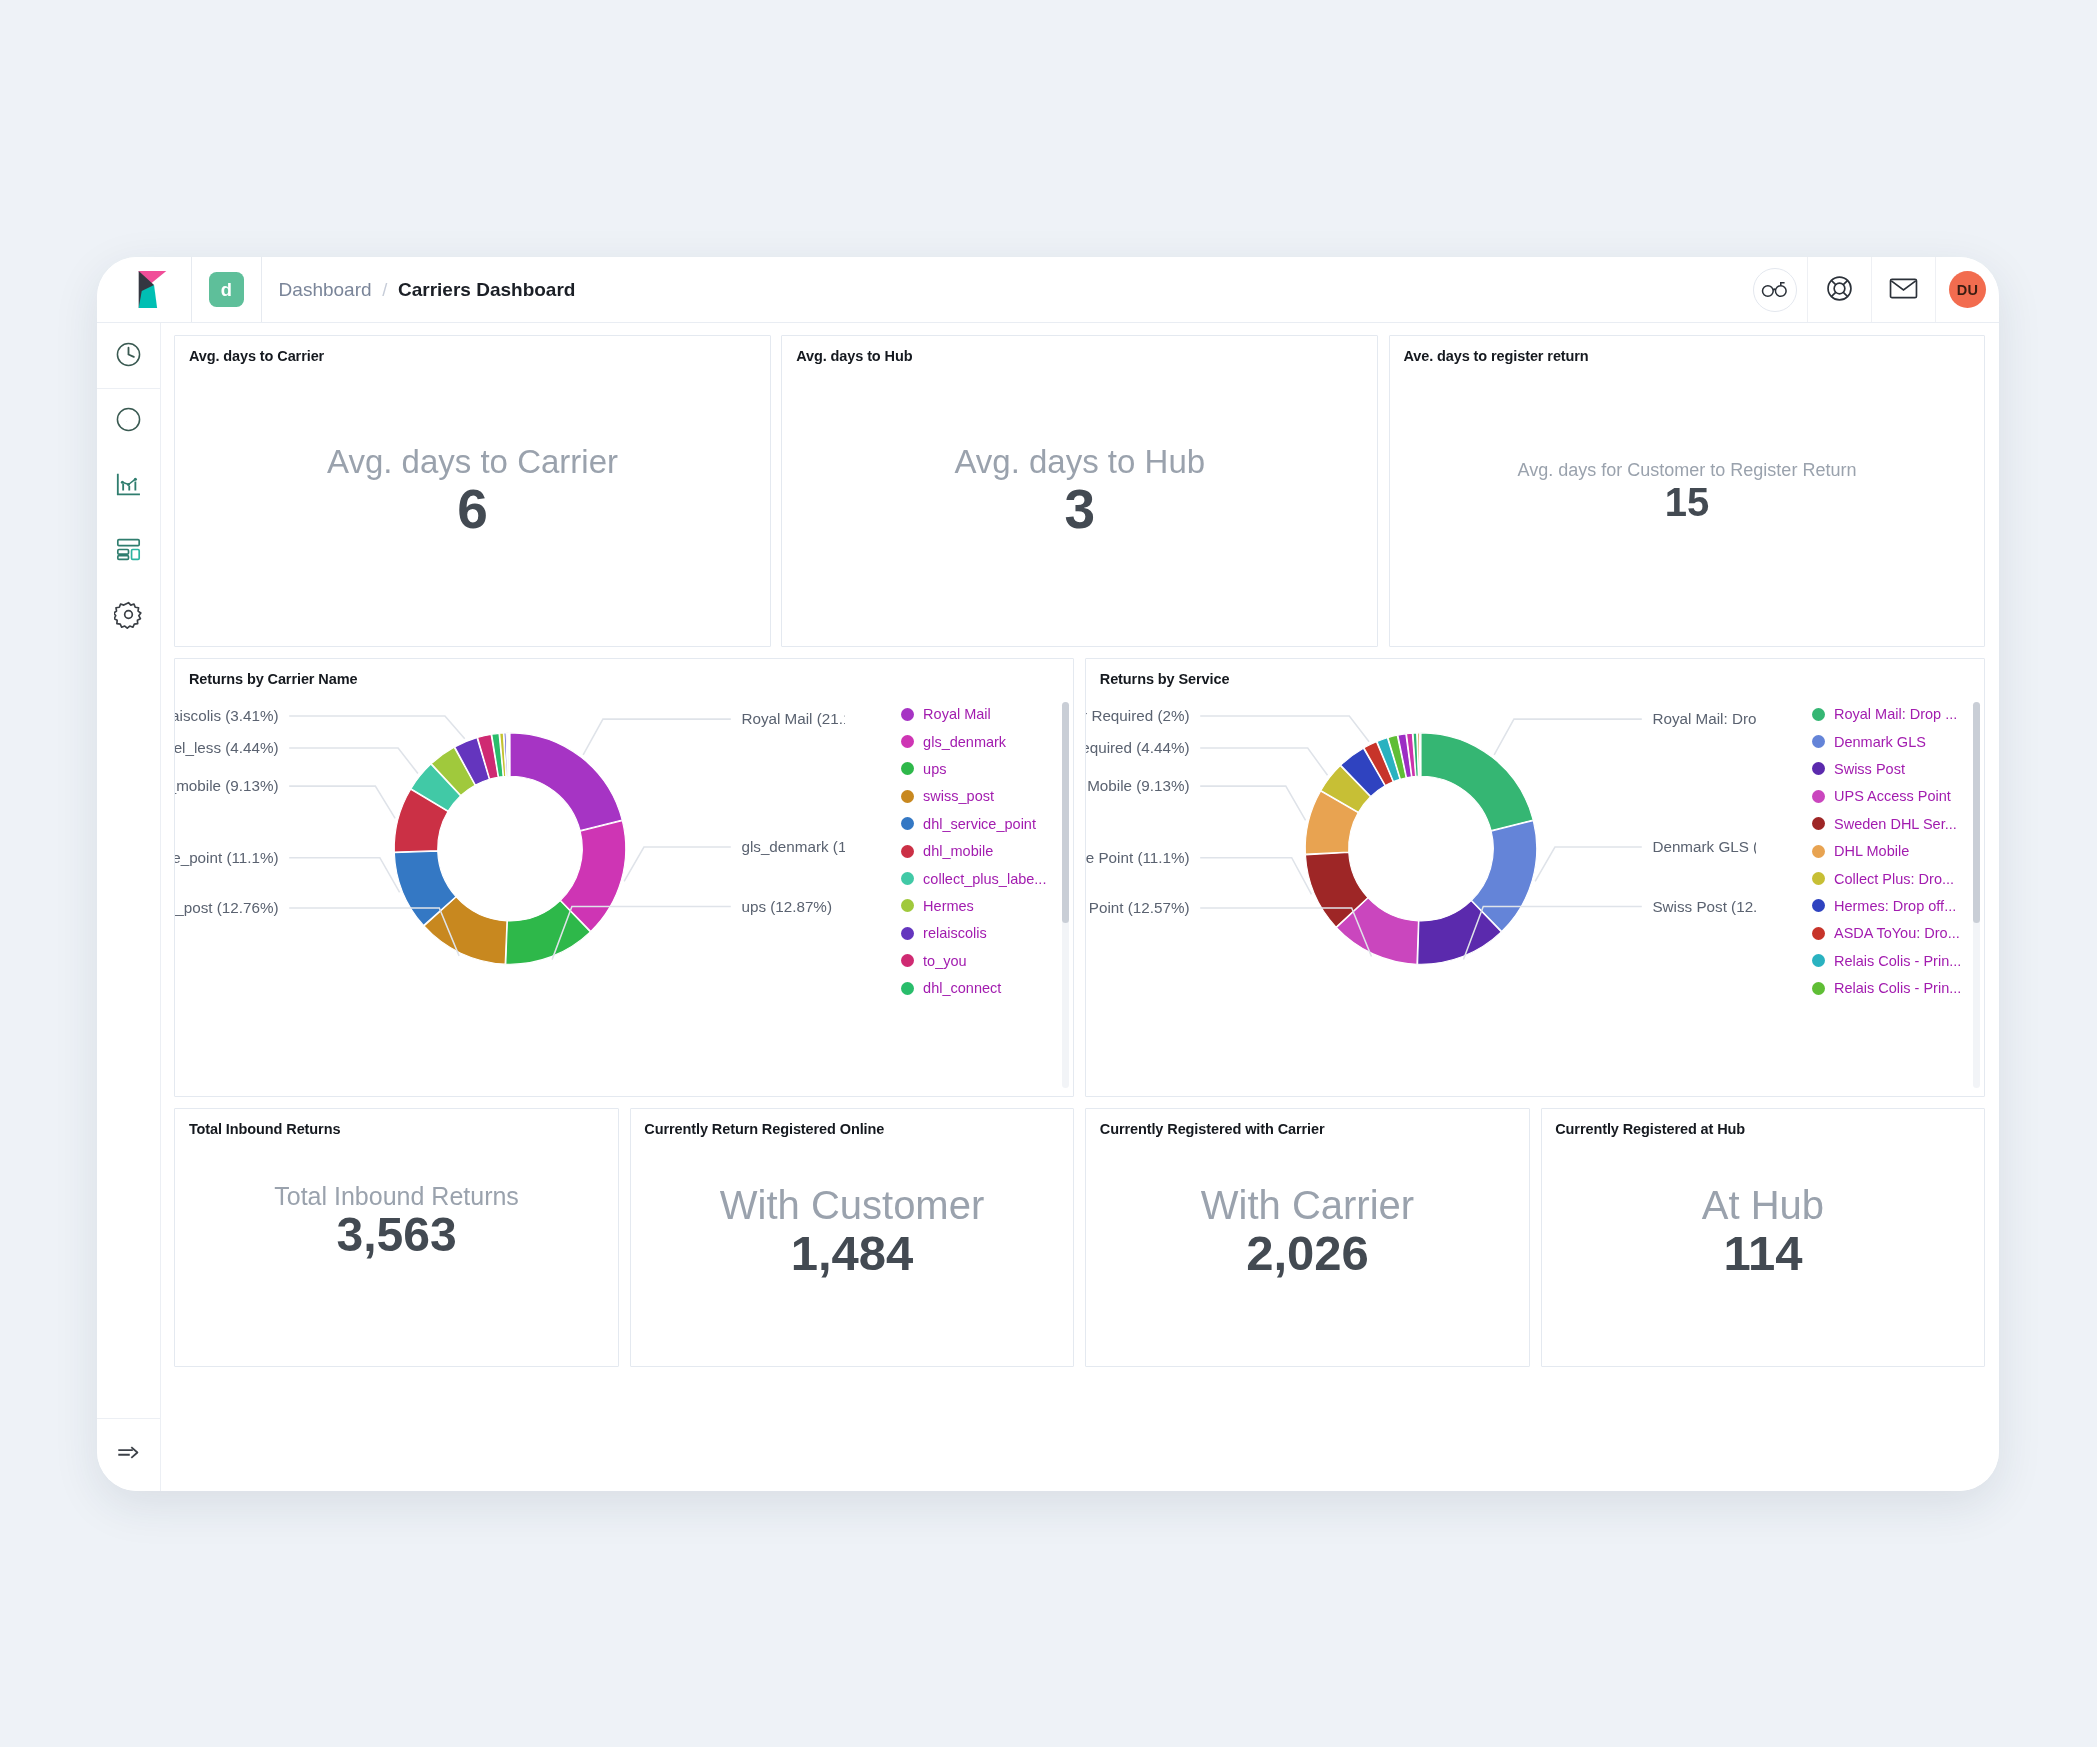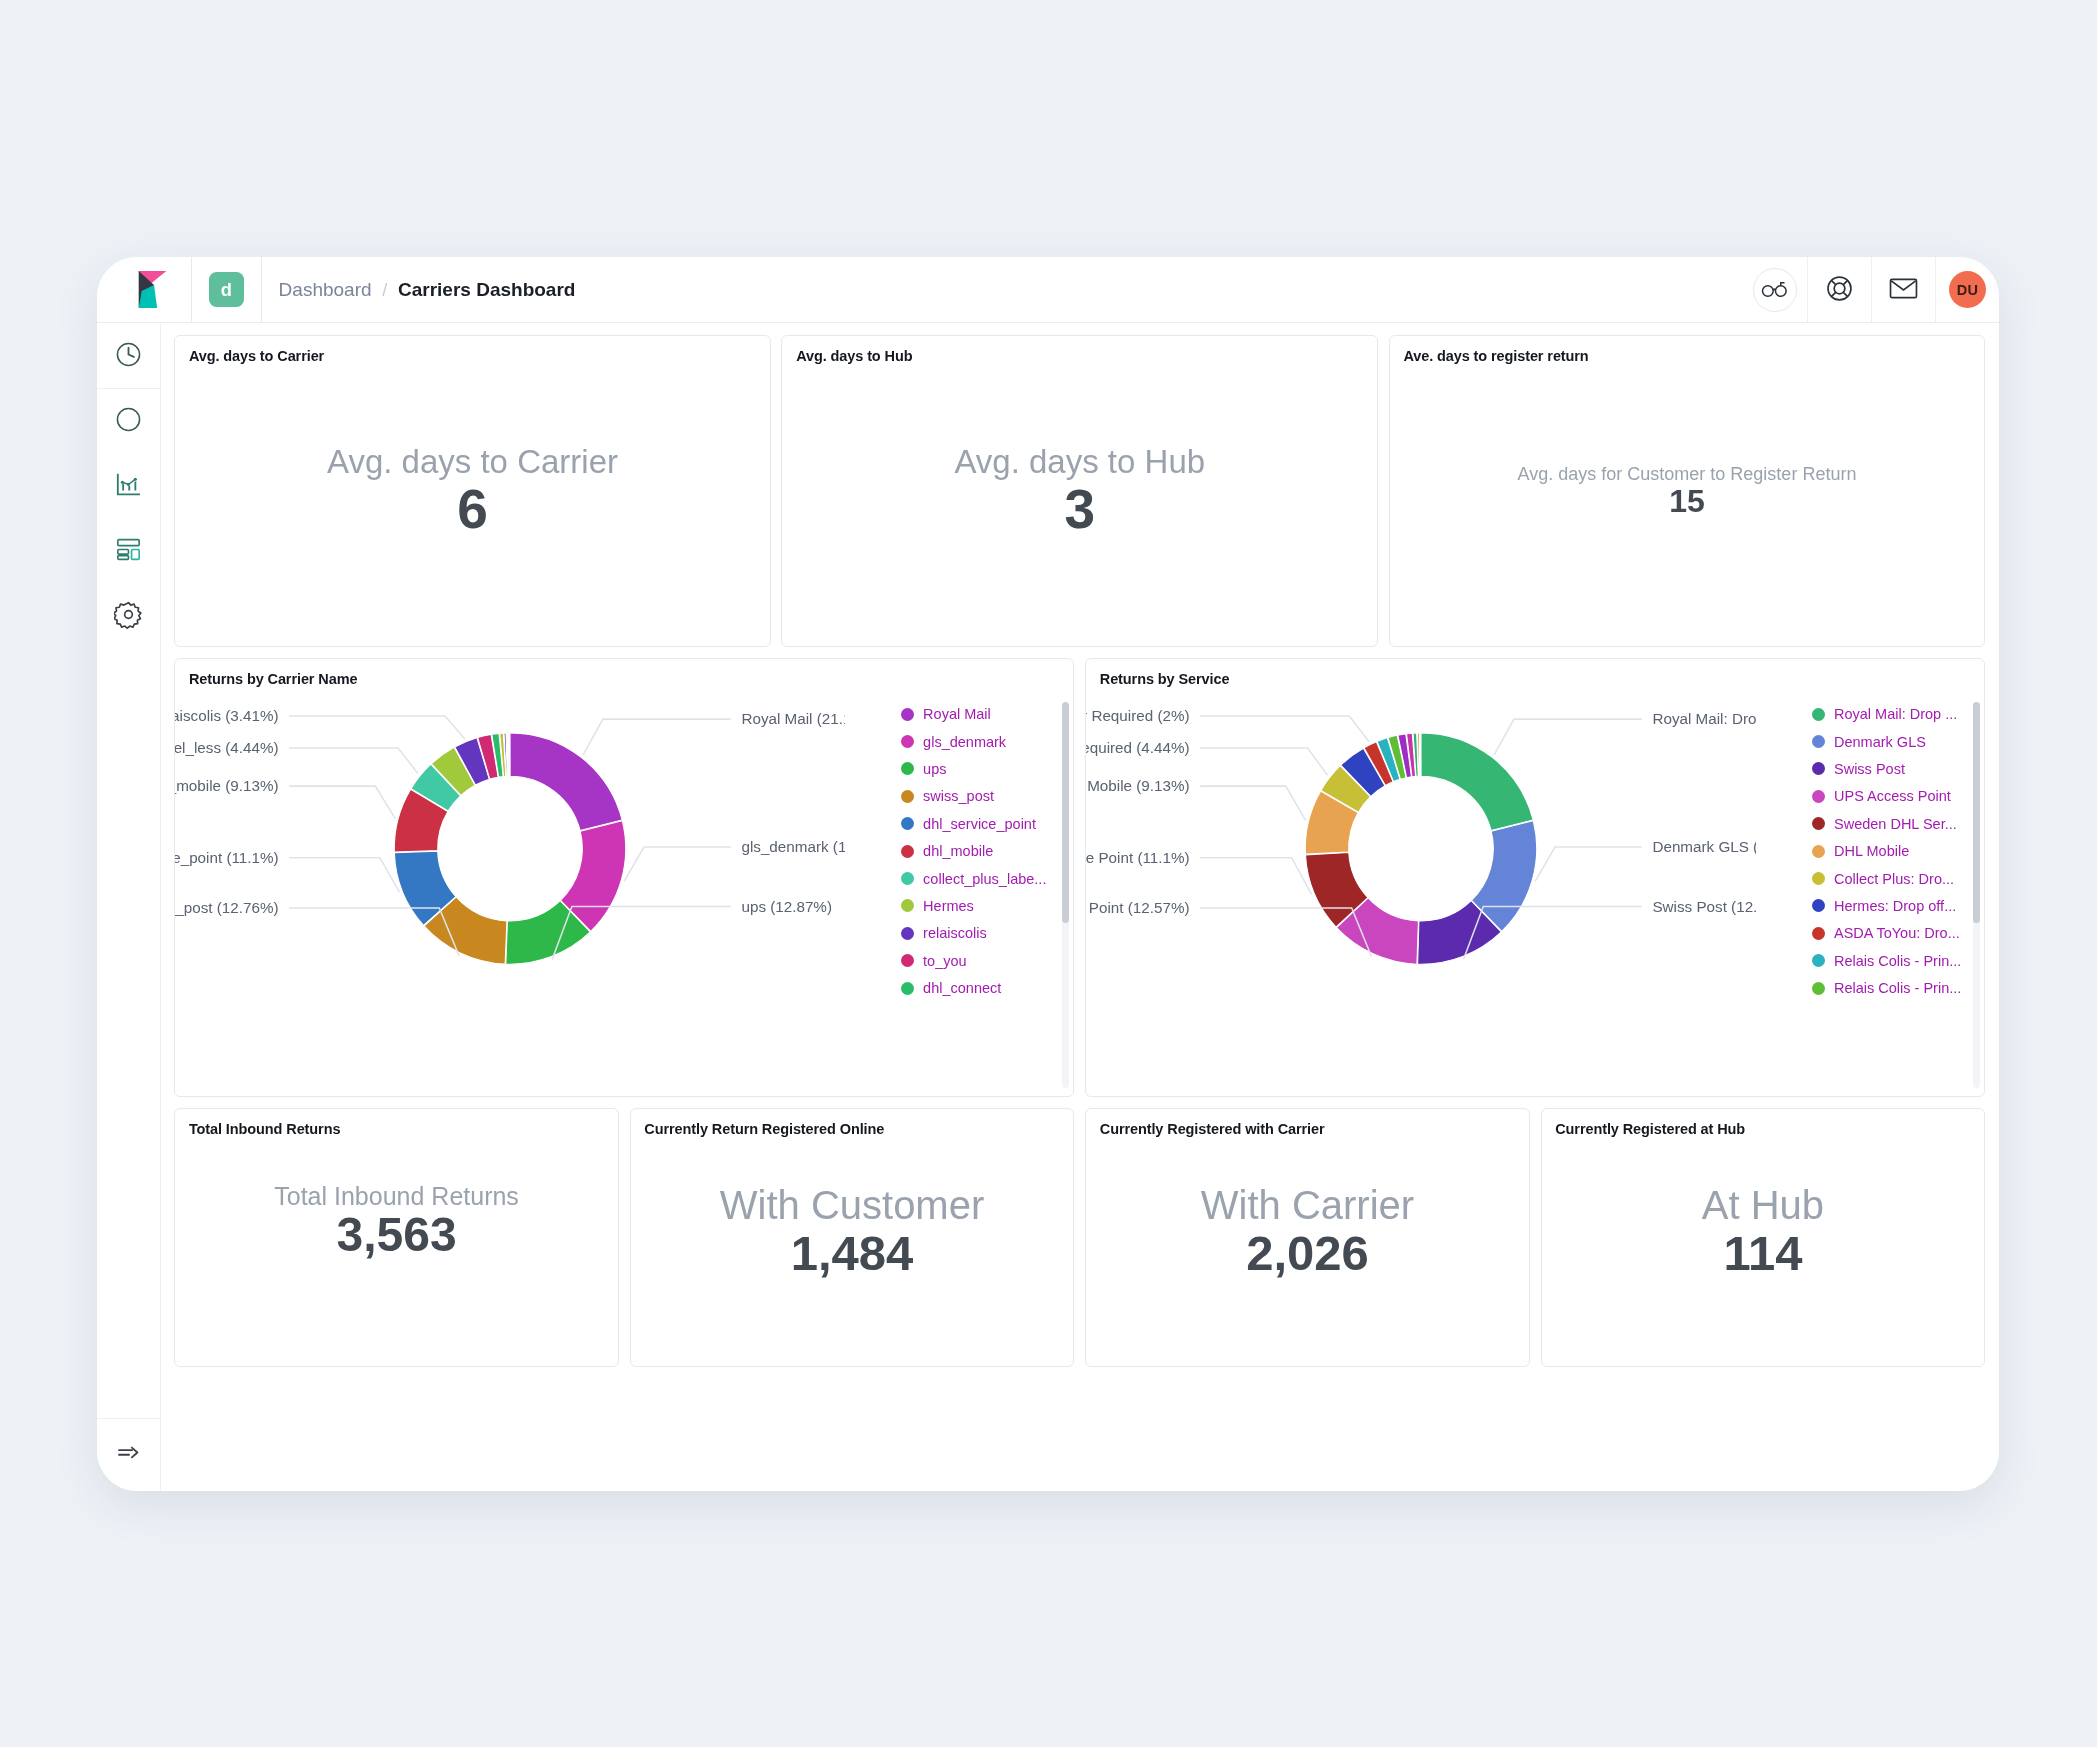--- a/index.html
+++ b/index.html
@@ -77,42 +77,42 @@
     position: absolute; left: 65px; top: 66px;
     width: calc(100% - 65px); height: calc(100% - 66px);
     background: #ffffff;
     padding: 12.2px 13.7px 0 12.2px;
   }
   .row { display: flex; gap: 10.7px; margin-bottom: 10.7px; }
 
   .panel {
     background: #ffffff;
     border: 0.8px solid #e4e9f0;
-    border-radius: 6px;
+    border-radius: 1px;
     position: relative;
     overflow: hidden;
   }
   .panel-title {
     font-size: 14.5px; font-weight: 700; color: #15191f;
     padding: 12.2px 13.7px 0 13.7px;
     letter-spacing: -0.1px;
   }
 
   
   .kpi { flex: 1 1 0; height: 312px; }
   .kpi-body {
     position: absolute; left: 0; right: 0; top: 0; bottom: 0;
     display: flex; flex-direction: column; align-items: center; justify-content: center;
   }
   .kpi-label { color: #9aa2ad; font-weight: 400; line-height: 1.15; white-space: nowrap; }
   .kpi-value { color: #434a52; font-weight: 700; line-height: 1.05; }
   .kpi-s1 .kpi-label { font-size: 33px; }
   .kpi-s1 .kpi-value { font-size: 55px; }
   .kpi-s2 .kpi-label { font-size: 18px; }
-  .kpi-s2 .kpi-value { font-size: 32px; }
+  .kpi-s2 .kpi-value { font-size: 40px; }
 
   
   .kpi-b { flex: 1 1 0; height: 259px; }
   .kpi-b .kpi-body { justify-content: flex-start; padding-top: 73px; }
   .kpi-b .kpi-label { font-size: 40px; }
   .kpi-b .kpi-value { font-size: 49px; }
   .kpi-b.small .kpi-label { font-size: 25px; }
   .kpi-b.small .kpi-value { font-size: 48px; }
 
   

